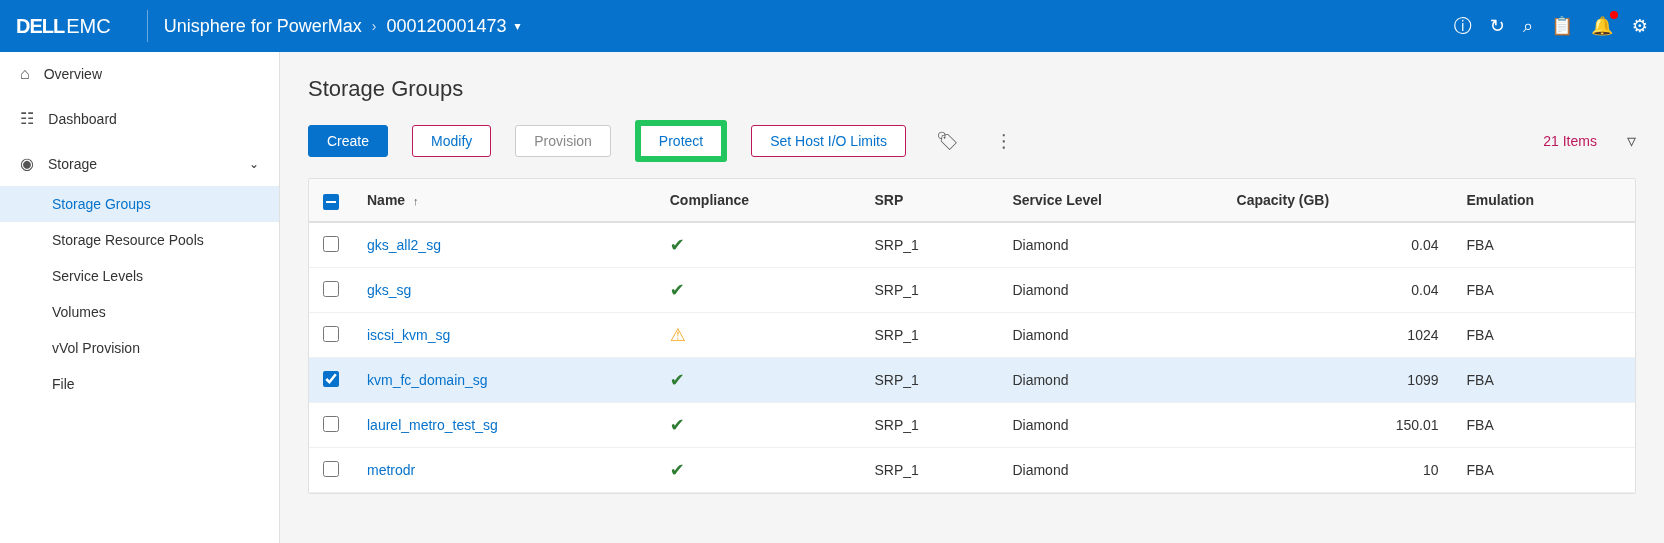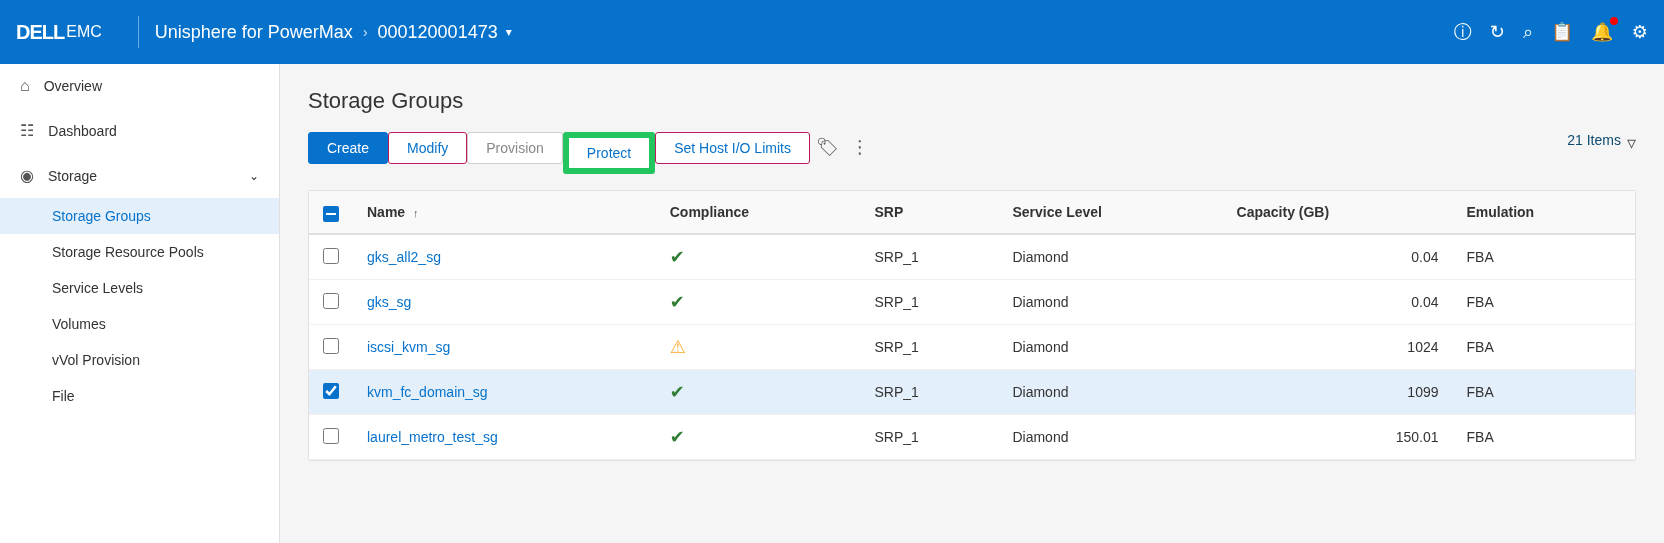--- a/index.html
+++ b/index.html
@@ -4,32 +4,32 @@
   <style>
     * { box-sizing: border-box; margin: 0; padding: 0; }
     body { font-family: 'Segoe UI', Arial, sans-serif; font-size: 14px; background: #f5f5f5; overflow: hidden; }
 
     
     .top-nav {
       display: flex;
       align-items: center;
       background: #0672cb;
       color: white;
-      height: 64px;
+      height: 52px;
       padding: 0 16px;
       gap: 0;
     }
     .brand {
       display: flex;
       align-items: center;
       gap: 2px;
       margin-right: 20px;
     }
     .brand-dell { font-weight: 900; font-size: 20px; letter-spacing: -1px; }
-    .brand-emc { font-weight: 400; font-size: 16px; }
+    .brand-emc { font-weight: 400; font-size: 20px; }
     .nav-divider { width: 1px; height: 32px; background: rgba(255,255,255,0.4); margin: 0 16px; }
     .nav-app-name { font-size: 18px; font-weight: 400; }
     .nav-chevron { font-size: 14px; margin: 0 10px; opacity: 0.8; }
     .nav-system { font-size: 18px; font-weight: 400; }
     .nav-dropdown-arrow { margin-left: 8px; font-size: 12px; }
     .nav-spacer { flex: 1; }
     .nav-icons { display: flex; align-items: center; gap: 18px; }
     .nav-icon { color: white; font-size: 18px; cursor: pointer; position: relative; }
     .nav-icon-badge { position: absolute; top: -4px; right: -4px; background: red; border-radius: 50%; width: 8px; height: 8px; }
 
@@ -84,22 +84,22 @@
     .page-title {
       font-size: 22px;
       font-weight: 400;
       color: #333;
       margin-bottom: 18px;
     }
 
     
     .toolbar {
       display: flex;
-      align-items: flex-start;
-      gap: 0;
+      align-items: center;
+      gap: 24px;
       margin-bottom: 16px;
     }
     .btn {
       padding: 7px 18px;
       font-size: 14px;
       border-radius: 3px;
       cursor: pointer;
       font-weight: 500;
     }
     .btn-primary {
@@ -124,21 +124,21 @@
     }
     .toolbar-icon-btn {
       background: transparent;
       border: none;
       cursor: pointer;
       font-size: 18px;
       color: #555;
       padding: 4px 6px;
     }
     .toolbar-spacer { flex: 1; }
-    .items-count { color: #0c4a6e; font-size: 14px; margin-right: 6px; }
+    .items-count { color: #be185d; font-size: 14px; margin-right: 6px; }
     .filter-icon { color: #555; font-size: 18px; }
 
     
     .table-container {
       background: white;
       border-radius: 2px;
       border: 1px solid #e0e0e0;
       overflow: hidden;
     }
     table {
@@ -344,17 +344,26 @@
             </tr>
             <tr>
               <td><input type="checkbox" class="cb" style=""></td>
               <td><a class="link-blue">laurel_metro_test_sg</a></td>
               <td><span class="status-icon status-ok">✔</span></td>
               <td>SRP_1</td>
               <td>Diamond</td>
               <td style="text-align: right;">150.01</td>
               <td>FBA</td>
             </tr>
+            <tr>
+              <td><input type="checkbox" class="cb" style=""></td>
+              <td><a class="link-blue">metrodr</a></td>
+              <td><span class="status-icon status-ok">✔</span></td>
+              <td>SRP_1</td>
+              <td>Diamond</td>
+              <td style="text-align: right;">10</td>
+              <td>FBA</td>
+            </tr>
           </tbody>
       </table>
     </div>
   </main>
 </div>
 
 </body></html>

